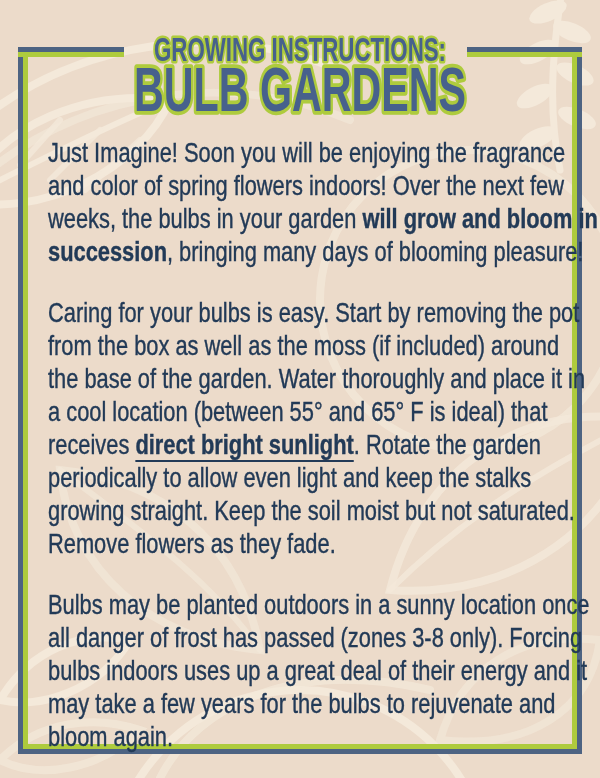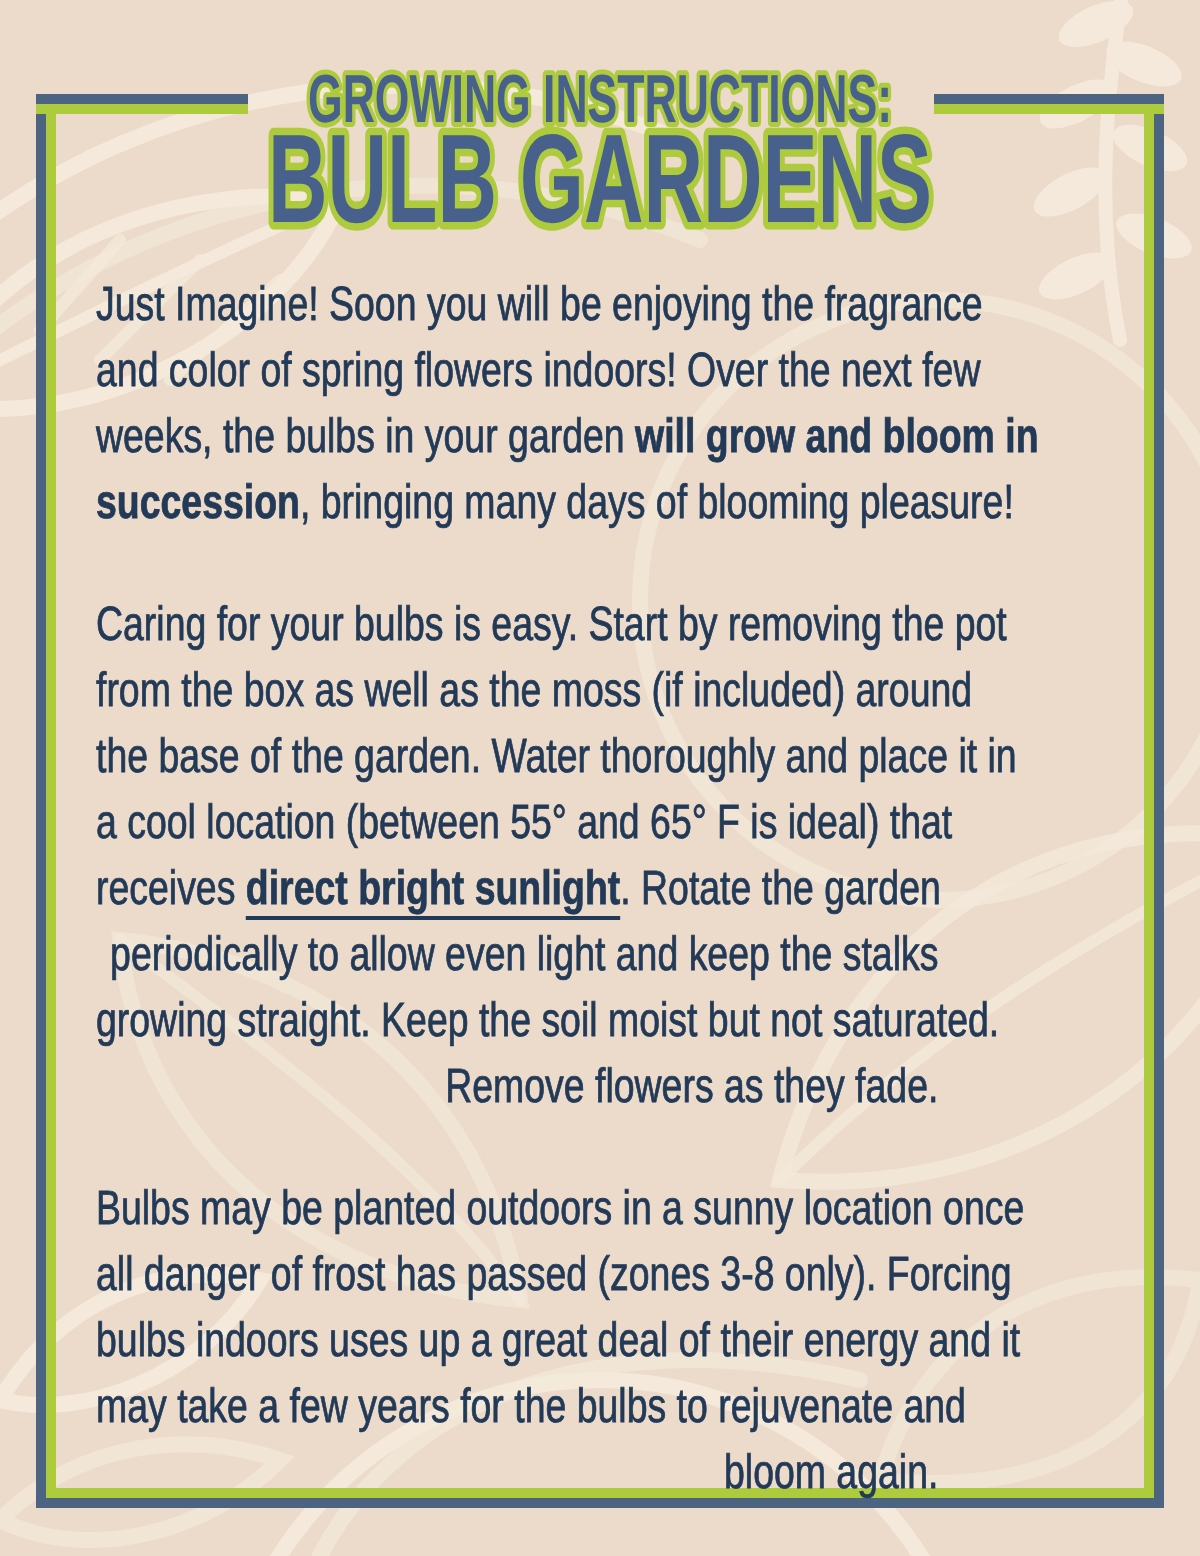--- a/index.html
+++ b/index.html
@@ -47,21 +47,21 @@
   .title-text{
     font-family:"Liberation Sans",sans-serif;font-weight:700;font-size:63px;
     fill:var(--title-blue);stroke:var(--accent-green);stroke-width:7.5px;
     paint-order:stroke;stroke-linejoin:round;
   }
 
   
   .body-copy{
     position:absolute;left:48px;top:136px;width:540px;
     color:var(--text-navy);
-    font-size:24px;line-height:33px;font-weight:400;text-align:right;
+    font-size:28px;line-height:33px;font-weight:400;
     -webkit-text-stroke:0.4px currentColor;
   }
   .para + .para{margin-top:28px;}
   .line{white-space:nowrap;transform:scaleX(0.78);transform-origin:0 50%;}
   .seg-b{font-weight:700;}
   .seg-u{border-bottom:2.5px solid currentColor;}
 </style>
 </head>
 <body>
 

